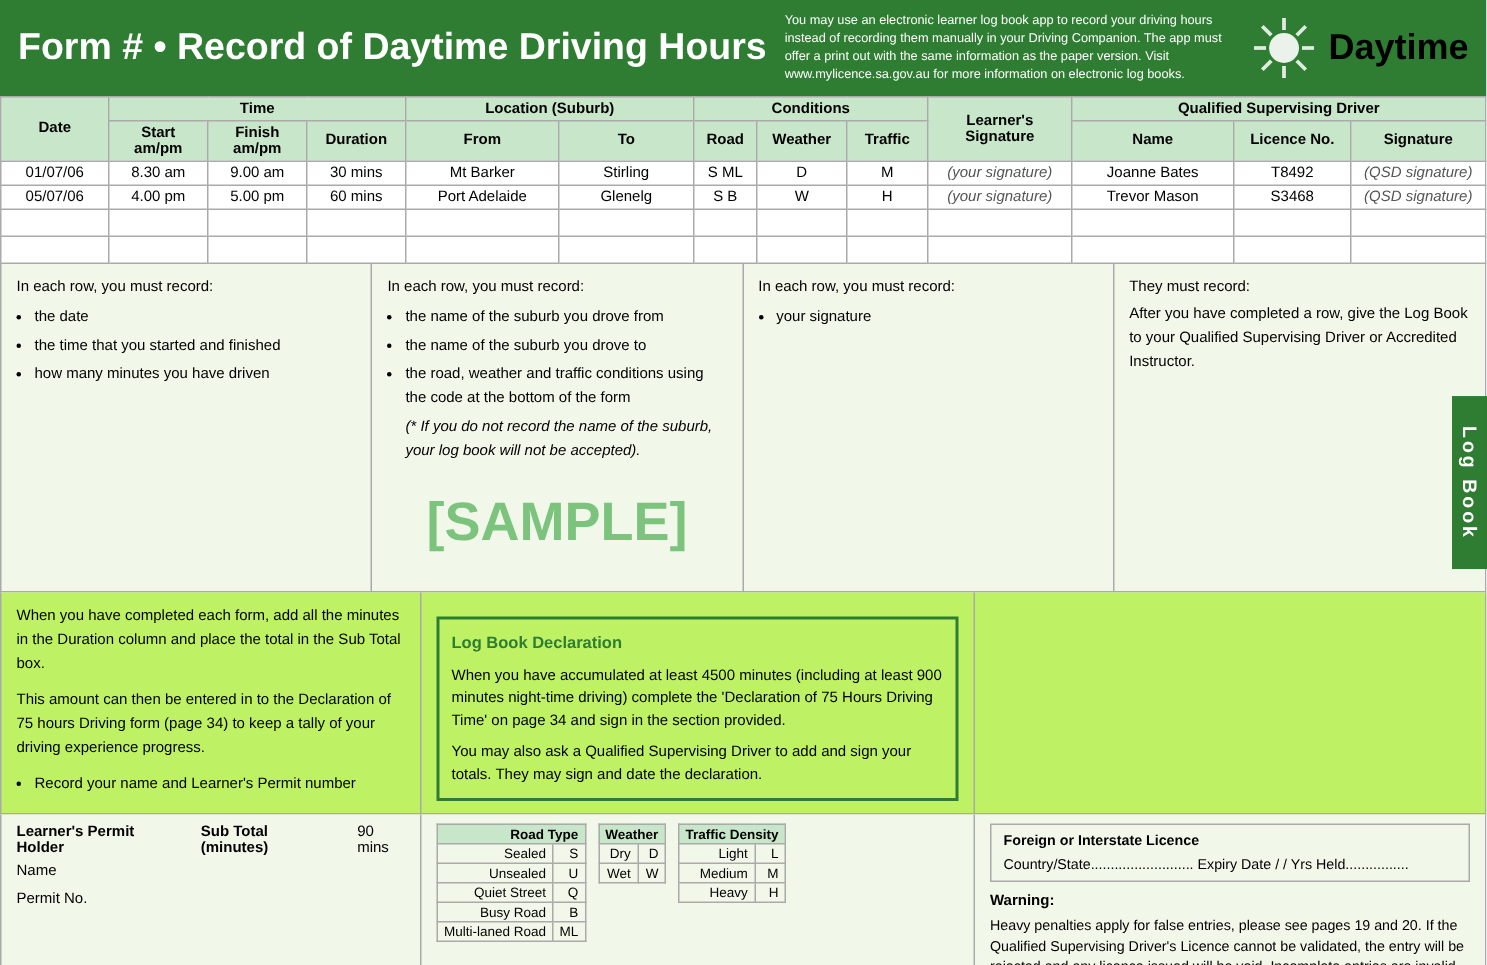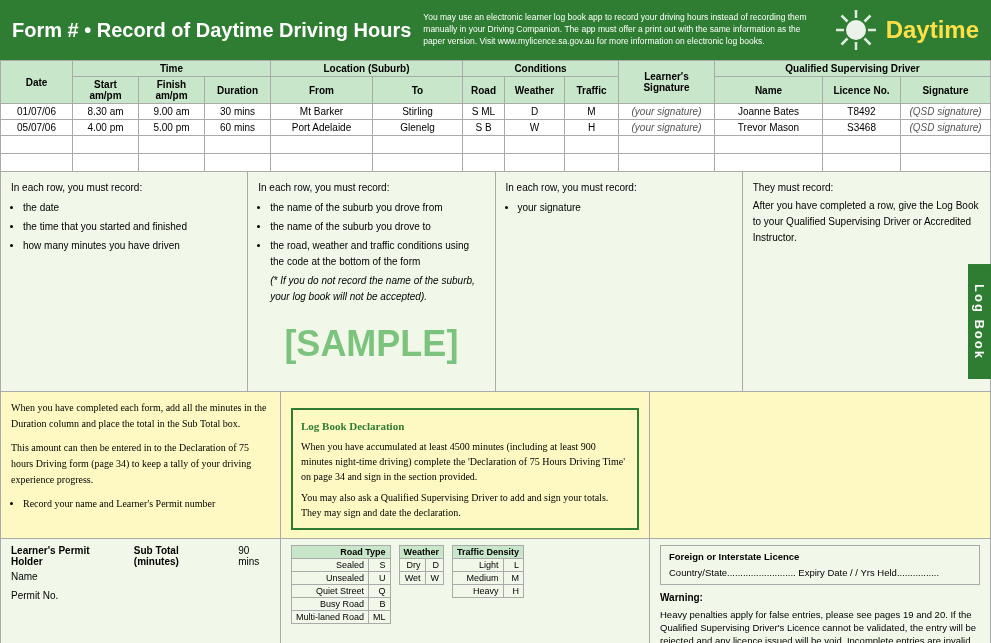--- a/index.html
+++ b/index.html
@@ -15,21 +15,21 @@
     
     .header {
       background: #2e7d32;
       color: white;
       display: flex;
       align-items: center;
       padding: 8px 12px;
       gap: 12px;
     }
     .header-title {
-      font-size: 20px;
+      font-size: 25px;
       font-weight: bold;
       color: white;
       flex: 0 0 auto;
     }
     .header-notice {
       font-size: 8.5px;
       color: white;
       flex: 1;
       line-height: 1.4;
     }
@@ -38,21 +38,21 @@
       align-items: center;
       gap: 8px;
     }
     .header-brand-logo {
       width: 44px;
       height: 44px;
     }
     .header-brand-text {
       font-size: 24px;
       font-weight: bold;
-      color: #fde047;
+      color: #000000;
     }
 
     
     .driving-table {
       width: 100%;
       border-collapse: collapse;
       border: 1px solid #aaa;
       font-size: 10px;
     }
     .driving-table th, .driving-table td {
@@ -104,24 +104,23 @@
     .info-cell:last-child { border-right: none; }
     .info-cell ul {
       margin-left: 12px;
       margin-top: 4px;
     }
     .info-cell li { margin-bottom: 3px; }
 
     
     .bottom-section {
       display: flex;
-      background: #fef9c3;
+      background: #bef264;
       border: 1px solid #aaa;
       border-top: none;
-      font-family: Liberation Serif, serif;
     }
     .bottom-left {
       flex: 0 0 280px;
       padding: 8px 10px;
       border-right: 1px solid #aaa;
       font-size: 10px;
       line-height: 1.6;
     }
     .bottom-left ul { margin-left: 12px; }
     .bottom-middle {

